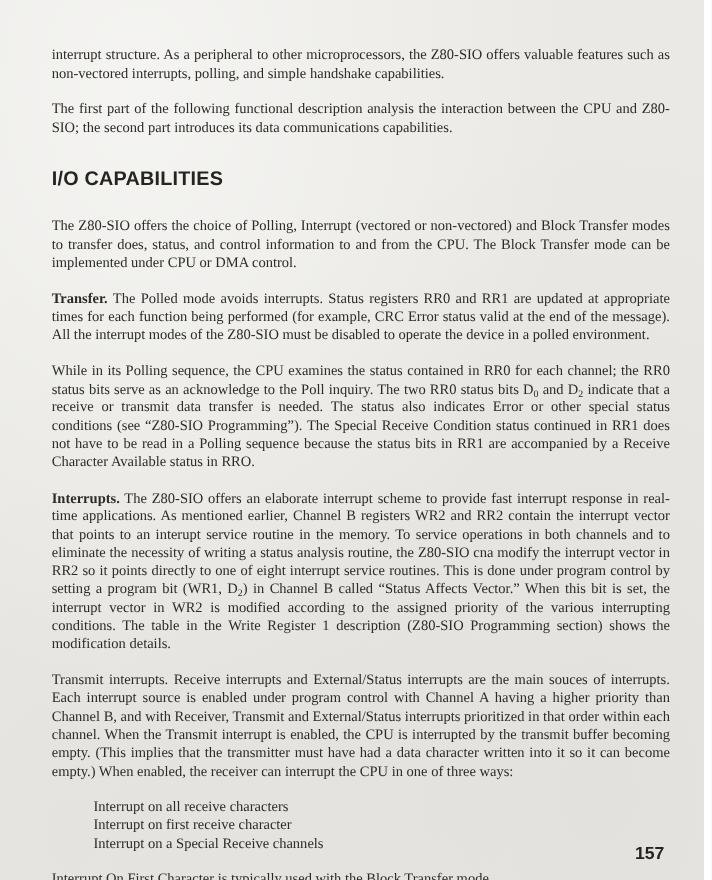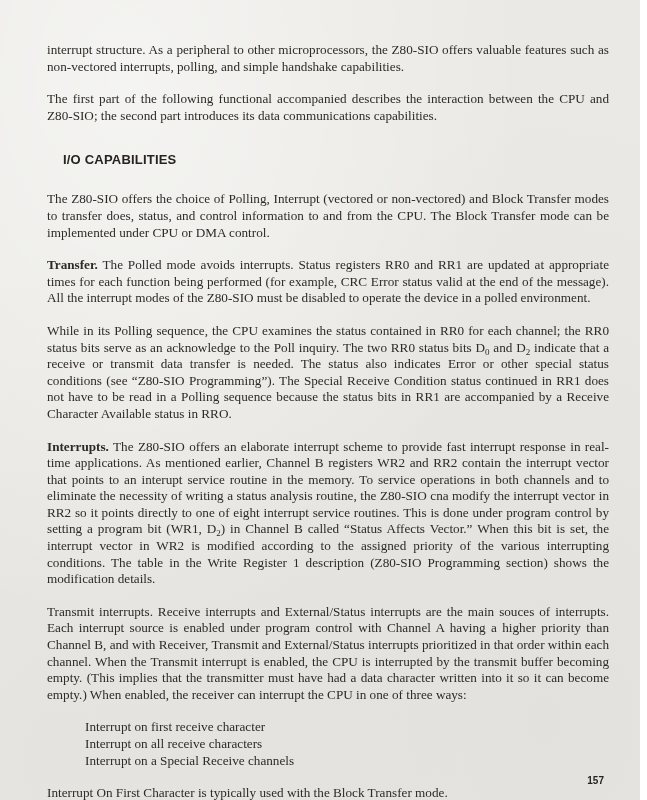--- a/index.html
+++ b/index.html
@@ -23,66 +23,66 @@
   p{
     margin:0 0 16px 0;
     font-size:13.2px;
     line-height:16.6px;
     text-align:justify;
   }
   p.no-just{text-align:left;}
   .lead{font-weight:bold;}
   sub{font-size:9px; line-height:0; vertical-align:-3px;}
   h2.section{
-    margin:28px 0 24px 16px;
+    margin:28px 0 24px 0;
     font-family:"Liberation Sans","DejaVu Sans",sans-serif;
-    font-size:13px;
+    font-size:18px;
     font-weight:bold;
     letter-spacing:0.2px;
     color:#26241f;
   }
   .ways{margin:0 0 16px 0; padding:0 0 0 38px; list-style:none;}
   .ways li{
     font-size:13.2px;
     line-height:16.6px;
   }
   .page-number{
     position:absolute;
     right:36px; bottom:14px;
     font-family:"Liberation Sans","DejaVu Sans",sans-serif;
-    font-size:10px;
+    font-size:16px;
     font-weight:bold;
     color:#26241f;
   }
 </style>
 </head>
 <body>
 
 <div class="page">
   <div class="content">
 
     <p>interrupt structure. As a peripheral to other microprocessors, the Z80-SIO offers valuable features such as non-vectored interrupts, polling, and simple handshake capabilities.</p>
 
-    <p>The first part of the following functional accompanied describes the interaction between the CPU and Z80-SIO; the second part introduces its data communications capabilities.</p>
+    <p>The first part of the following functional description analysis the interaction between the CPU and Z80-SIO; the second part introduces its data communications capabilities.</p>
 
     <h2 class="section">I/O CAPABILITIES</h2>
 
     <p>The Z80-SIO offers the choice of Polling, Interrupt (vectored or non-vectored) and Block Transfer modes to transfer does, status, and control information to and from the CPU. The Block Transfer mode can be implemented under CPU or DMA control.</p>
 
     <p><span class="lead">Transfer.</span><span> The Polled mode avoids interrupts. Status registers RR0 and RR1 are updated at appropriate times for each function being performed (for example, CRC Error status valid at the end of the message). All the interrupt modes of the Z80-SIO must be disabled to operate the device in a polled environment.</span></p>
 
     <p><span>While in its Polling sequence, the CPU examines the status contained in RR0 for each channel; the RR0 status bits serve as an acknowledge to the Poll inquiry. The two RR0 status bits D</span><sub>0</sub><span> and D</span><sub>2</sub><span> indicate that a receive or transmit data transfer is needed. The status also indicates Error or other special status conditions (see “Z80-SIO Programming”). The Special Receive Condition status continued in RR1 does not have to be read in a Polling sequence because the status bits in RR1 are accompanied by a Receive Character Available status in RRO.</span></p>
 
     <p><span class="lead">Interrupts.</span><span> The Z80-SIO offers an elaborate interrupt scheme to provide fast interrupt response in real-time applications. As mentioned earlier, Channel B registers WR2 and RR2 contain the interrupt vector that points to an interupt service routine in the memory. To service operations in both channels and to eliminate the necessity of writing a status analysis routine, the Z80-SIO cna modify the interrupt vector in RR2 so it points directly to one of eight interrupt service routines. This is done under program control by setting a program bit (WR1, D</span><sub>2</sub><span>) in Channel B called “Status Affects Vector.” When this bit is set, the interrupt vector in WR2 is modified according to the assigned priority of the various interrupting conditions. The table in the Write Register 1 description (Z80-SIO Programming section) shows the modification details.</span></p>
 
     <p>Transmit interrupts. Receive interrupts and External/Status interrupts are the main souces of interrupts. Each interrupt source is enabled under program control with Channel A having a higher priority than Channel B, and with Receiver, Transmit and External/Status interrupts prioritized in that order within each channel. When the Transmit interrupt is enabled, the CPU is interrupted by the transmit buffer becoming empty. (This implies that the transmitter must have had a data character written into it so it can become empty.) When enabled, the receiver can interrupt the CPU in one of three ways:</p>
 
     <ul class="ways">
+      <li>Interrupt on all receive characters</li>
       <li>Interrupt on first receive character</li>
-      <li>Interrupt on all receive characters</li>
       <li>Interrupt on a Special Receive channels</li>
     </ul>
 
     <p class="no-just">Interrupt On First Character is typically used with the Block Transfer mode.</p>
 
   </div>
 
   <div class="page-number">157</div>
 </div>
 

